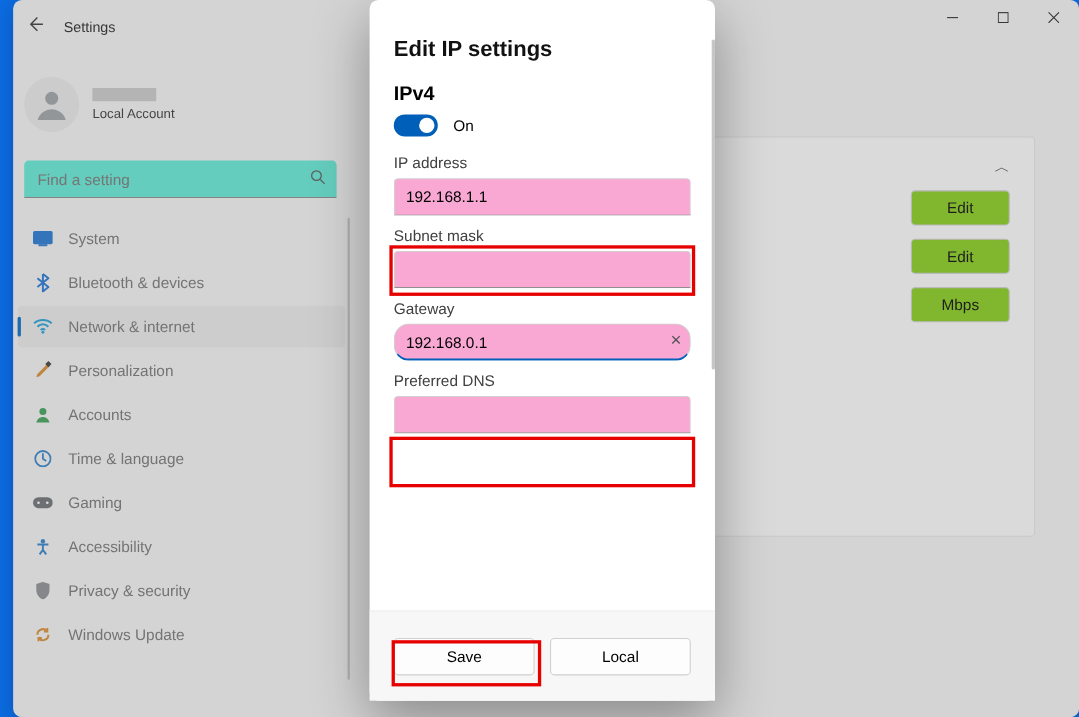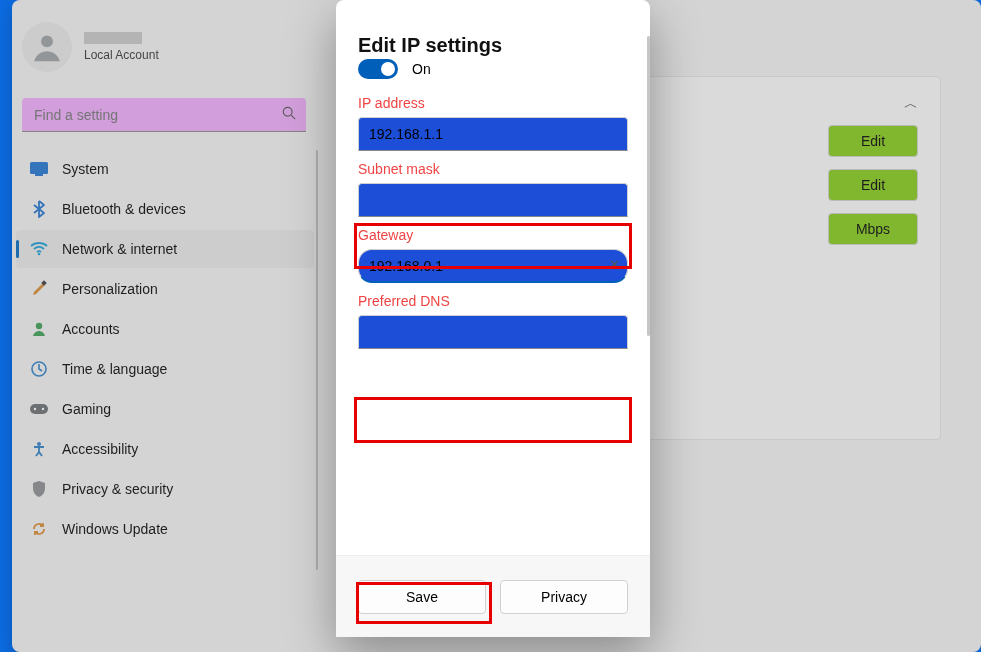--- a/index.html
+++ b/index.html
@@ -12,66 +12,91 @@
   .win-controls { position: absolute; right: 0; top: 0; display: flex; }
   .win-ctrl { width: 46px; height: 32px; display: flex; align-items: center; justify-content: center; font-size: 12px; color: #222; }
   .content { display: flex; height: calc(100% - 48px); }
   .sidebar { width: 308px; padding: 12px 0 12px 0; position: relative; }
   .account { display: flex; align-items: center; gap: 12px; padding: 10px 10px 20px 10px; }
   .avatar { width: 50px; height: 50px; border-radius: 50%; background: #e8e8e8; display: flex; align-items: center; justify-content: center; }
   .avatar svg { width: 34px; height: 34px; }
   .acct-name { width: 58px; height: 12px; background: #c9c9c9; margin-bottom: 4px; }
   .acct-type { font-size: 12px; color: #333; }
   .search { margin: 6px 14px 18px 10px; position: relative; }
-  .search input { width: 100%; height: 34px; border: none; border-bottom: 1px solid #888; border-radius: 4px 4px 0 0; background: #f0abfc; padding: 0 34px 0 12px; font-size: 14px; outline: none; }
+  .search input { width: 100%; height: 34px; border: none; border-bottom: 1px solid #888; border-radius: 4px 4px 0 0; background: #5eead4; padding: 0 34px 0 12px; font-size: 14px; outline: none; }
   .search .icon { position: absolute; right: 10px; top: 8px; color: #555; font-size: 14px; }
   .nav { position: relative; }
   .nav-scroll { position: absolute; right: 2px; top: 0; width: 2px; height: 420px; background: #c2c2c2; border-radius: 2px; }
-  .nav-item { display: flex; align-items: center; gap: 14px; height: 38px; padding: 0 14px; margin: 2px 6px 2px 4px; border-radius: 4px; font-size: 14px; color: #000000; position: relative; }
+  .nav-item { display: flex; align-items: center; gap: 14px; height: 38px; padding: 0 14px; margin: 2px 6px 2px 4px; border-radius: 4px; font-size: 14px; color: #737373; position: relative; }
   .nav-item.active { background: #eaeaea; }
   .nav-item.active::before { content: ""; position: absolute; left: 0; top: 10px; width: 3px; height: 18px; background: #0067c0; border-radius: 2px; }
   .nav-icon { width: 18px; height: 18px; display: inline-flex; align-items: center; justify-content: center; }
   .main { flex: 1; padding: 8px 40px 0 24px; overflow: hidden; position: relative; }
   .page-title { font-size: 28px; font-weight: 600; margin: 16px 0 20px 0; color: #111; }
   .panel { border: 1px solid #e4e4e4; background: #fbfbfb; border-radius: 4px; padding: 18px 22px; }
   .panel-head { display: flex; justify-content: flex-end; }
   .chev { font-size: 14px; color: #555; }
   .row { display: flex; align-items: flex-start; margin: 12px 0; gap: 18px; }
   .row .val { flex: 1; font-size: 14px; color: #222; line-height: 1.4; }
   .row .btn { width: 90px; }
   .btn { height: 32px; border: 1px solid #d0d0d0; background: #84cc16; border-radius: 4px; font-size: 14px; padding: 0 18px; display: inline-flex; align-items: center; justify-content: center; }
   .scrim { position: absolute; inset: 0; background: rgba(120,120,120,0.25); }
   .dialog { position: absolute; left: 336px; top: 0; width: 314px; height: 637px; background: #fff; border-radius: 8px; box-shadow: 0 18px 50px rgba(0,0,0,0.35); display: flex; flex-direction: column; }
   .dlg-body { flex: 1; padding: 34px 22px 0 22px; overflow: hidden; position: relative; }
-  .dlg-title { font-size: 20px; font-weight: 600; color: #111; margin-bottom: 2px; }
+  .dlg-title { font-size: 20px; font-weight: 600; color: #111; margin-bottom: 18px; }
   .select { position: relative; border: 1px solid #d0d0d0; border-radius: 4px; height: 34px; display: flex; align-items: center; padding: 0 12px; font-size: 14px; margin-bottom: 20px; }
   .select .caret { position: absolute; right: 12px; font-size: 12px; color: #555; }
   .section-h { font-size: 18px; font-weight: 600; margin: 4px 0 8px 0; }
   .toggle-row { display: flex; align-items: center; gap: 14px; margin-bottom: 16px; }
   .toggle { width: 40px; height: 20px; border-radius: 10px; background: #005fb8; position: relative; }
   .toggle::after { content: ""; position: absolute; right: 3px; top: 3px; width: 14px; height: 14px; border-radius: 50%; background: #fff; }
   .toggle-label { font-size: 14px; }
-  .fld-label { font-size: 14px; margin: 10px 0 6px 0; color: #ef4444; }
-  .fld { width: 100%; height: 34px; border: 1px solid #d0d0d0; border-bottom: 1px solid #888; border-radius: 4px 4px 0 0; padding: 0 10px; font-size: 14px; outline: none; background: #1d4ed8; }
+  .fld-label { font-size: 14px; margin: 10px 0 6px 0; color: #404040; }
+  .fld { width: 100%; height: 34px; border: 1px solid #d0d0d0; border-bottom: 1px solid #888; border-radius: 4px 4px 0 0; padding: 0 10px; font-size: 14px; outline: none; background: #f9a8d4; }
   .fld.active { border-bottom: 2px solid #005fb8; border-radius: 14px; }
   .fld-wrap { position: relative; }
   .fld-wrap .clear { position: absolute; right: 8px; top: 8px; font-size: 13px; color: #555; }
   .hl { position: absolute; border: 3px solid #e60000; pointer-events: none; }
   .hl1 { left: 354px; top: 223px; width: 278px; height: 46px; }
   .hl2 { left: 354px; top: 397px; width: 278px; height: 46px; }
   .hl3 { left: 356px; top: 582px; width: 136px; height: 42px; }
   .dlg-scroll { position: absolute; right: 0; top: 36px; width: 3px; height: 300px; background: #c6c6c6; border-radius: 2px; }
   .dlg-footer { height: 82px; border-top: 1px solid #eee; background: #f7f7f7; display: flex; align-items: center; justify-content: flex-start; gap: 14px; padding: 0 22px; }
   .dlg-btn { flex: 1; height: 34px; border: 1px solid #d0d0d0; background: #fdfdfd; border-radius: 4px; font-size: 14px; }
 </style>
 </head>
 <body>
 
 <div class="desktop">
   <div class="window">
+    <div class="titlebar">
+      <div class="back-btn">
+        <svg width="16" height="16" viewBox="0 0 16 16">
+            <path d="M10 2 L4 8 L10 14 M4 8 H15" stroke="#333" stroke-width="1.3" fill="none"></path>
+          </svg>
+      </div>
+      <div class="win-title">Settings</div>
+      <div class="win-controls">
+        <div class="win-ctrl">
+            <svg width="10" height="10">
+              <line x1="0" y1="5" x2="10" y2="5" stroke="#222"></line>
+            </svg>
+          </div>
+        <div class="win-ctrl">
+            <svg width="10" height="10">
+              <rect x="0.5" y="0.5" width="9" height="9" stroke="#222" fill="none"></rect>
+            </svg>
+          </div>
+        <div class="win-ctrl">
+            <svg width="10" height="10">
+              <path d="M0 0 L10 10 M10 0 L0 10" stroke="#222"></path>
+            </svg>
+          </div>
+      </div>
+    </div>
 
     <div class="content">
       <div class="sidebar">
         <div class="account">
           <div class="avatar">
             <svg viewBox="0 0 24 24">
                 <circle cx="12" cy="8" r="4.2" fill="#9da0a3"></circle>
                 <path d="M3 22c1-5 6-7 9-7s8 2 9 7" fill="#9da0a3"></path>
               </svg>
           </div>
@@ -216,20 +241,21 @@
       </div>
     </div>
 
     <div class="scrim"></div>
   </div>
 
   <div class="dialog">
     <div class="dlg-body">
       <div class="dlg-scroll"></div>
       <div class="dlg-title">Edit IP settings</div>
+      <div class="section-h">IPv4</div>
       <div class="toggle-row">
         <div class="toggle"></div>
         <span class="toggle-label">On</span>
       </div>
 
       <div class="fld-label">IP address</div>
       <input class="fld" value="192.168.1.1" style="">
 
       <div class="fld-label">Subnet mask</div>
       <input class="fld" value="" style="">
@@ -239,20 +265,20 @@
         <input class="fld active" value="192.168.0.1" style="">
         <span class="clear">✕</span>
       </div>
 
       <div class="fld-label">Preferred DNS</div>
       <input class="fld" value="" style="">
 
     </div>
     <div class="dlg-footer">
       <button class="dlg-btn">Save</button>
-      <button class="dlg-btn">Privacy</button>
+      <button class="dlg-btn">Local</button>
     </div>
   </div>
 
   <div class="hl hl1"></div>
   <div class="hl hl2"></div>
   <div class="hl hl3"></div>
 </div>
 
 </body></html>

